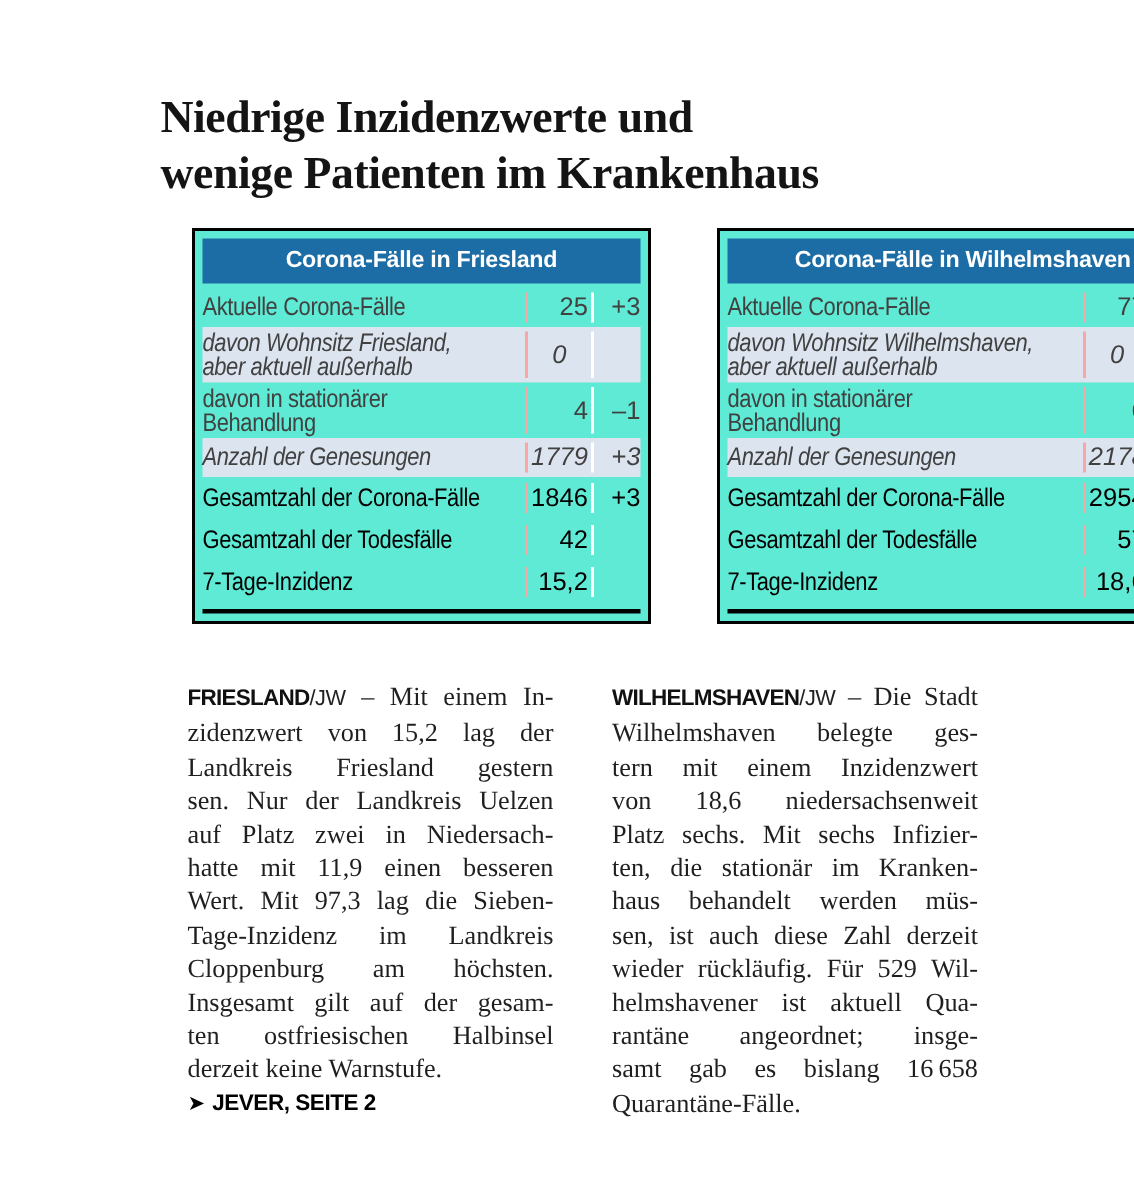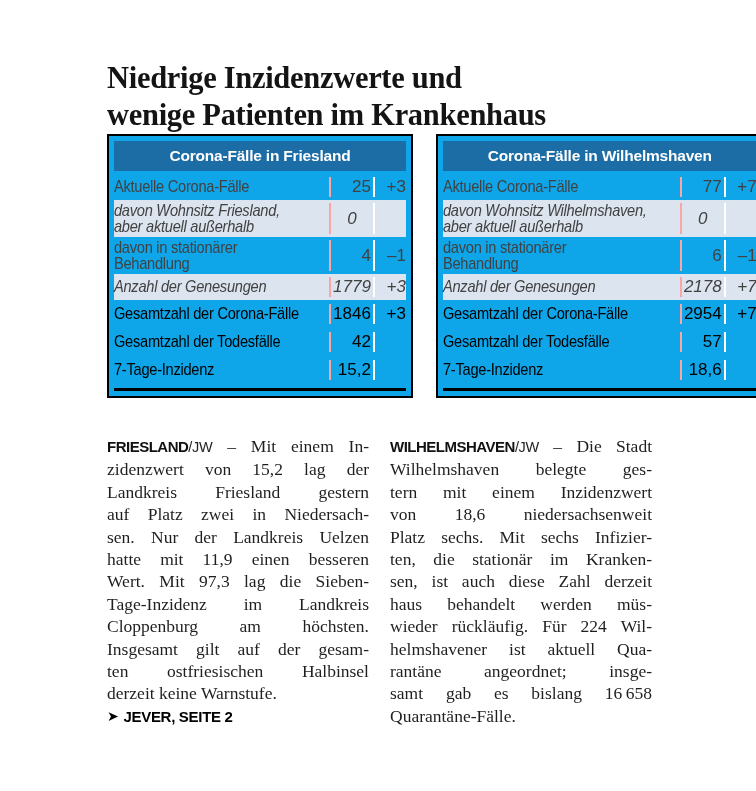--- a/index.html
+++ b/index.html
@@ -17,30 +17,32 @@
   }
 
   
   .headline {
     font-family: "Liberation Serif", serif;
     font-weight: 600;
     font-size: 30.5px;
     line-height: 37px;
     letter-spacing: -0.3px;
     color: #141414;
+    margin-bottom: 18px;
   }
   .headline span { display: block; }
 
   
   .tables { display: flex; gap: 23px; }
   .panel {
     flex: 1 1 0;
     border: 2px solid #000;
-    background: #0ea5e9;
+    background: #5eead4;
     padding: 5px;
+    margin-left: 21px;
   }
   .panel-inner {
     border-bottom: 3px solid #000;
     padding-bottom: 4px;
   }
   .thead {
     background: #1c6ca6;
     color: #ffffff;
     font-weight: 700;
     font-size: 15.5px;
@@ -81,21 +83,21 @@
   .dlt {
     flex: 0 0 33px;
     text-align: right;
     border-left: 2px solid #fff;
     align-self: stretch;
     display: flex; align-items: center; justify-content: flex-end;
   }
 
   
   .articles { display: flex; gap: 21px; margin-top: 37px; }
-  .article { flex: 1 1 0; min-width: 0; }
+  .article { flex: 1 1 0; min-width: 0; margin-left: 18px; }
   .aline {
     font-family: "Liberation Serif", serif;
     font-size: 17.5px;
     line-height: 22.4px;
     color: #1f1f1f;
     text-align: justify;
     text-align-last: justify;
   }
   .aline.last { text-align-last: left; }
   .lead .tag {
@@ -225,22 +227,22 @@
     </div>
 
     <div class="articles">
 
       <article class="article">
         <div class="aline lead">
           <span class="tag">FRIESLAND</span><span class="slug">/JW</span> <span>– Mit einem In-</span>
         </div>
         <div class="aline">zidenzwert von 15,2 lag der</div>
         <div class="aline">Landkreis Friesland gestern</div>
+        <div class="aline">sen. Nur der Landkreis Uelzen</div>
         <div class="aline">auf Platz zwei in Niedersach-</div>
-        <div class="aline">sen. Nur der Landkreis Uelzen</div>
         <div class="aline">hatte mit 11,9 einen besseren</div>
         <div class="aline">Wert. Mit 97,3 lag die Sieben-</div>
         <div class="aline">Tage-Inzidenz im Landkreis</div>
         <div class="aline">Cloppenburg am höchsten.</div>
         <div class="aline">Insgesamt gilt auf der gesam-</div>
         <div class="aline">ten ostfriesischen Halbinsel</div>
         <div class="aline last">derzeit keine Warnstufe.</div>
         <div class="source">
           <span class="arrow">➤</span>
           <span>JEVER, SEITE 2</span>
@@ -249,23 +251,23 @@
 
       <article class="article">
         <div class="aline lead">
           <span class="tag">WILHELMSHAVEN</span><span class="slug">/JW</span> <span>– Die Stadt</span>
         </div>
         <div class="aline">Wilhelmshaven belegte ges-</div>
         <div class="aline">tern mit einem Inzidenzwert</div>
         <div class="aline">von 18,6 niedersachsenweit</div>
         <div class="aline">Platz sechs. Mit sechs Infizier-</div>
         <div class="aline">ten, die stationär im Kranken-</div>
+        <div class="aline">haus behandelt werden müs-</div>
         <div class="aline">sen, ist auch diese Zahl derzeit</div>
-        <div class="aline">haus behandelt werden müs-</div>
-        <div class="aline">wieder rückläufig. Für 224 Wil-</div>
+        <div class="aline">wieder rückläufig. Für 529 Wil-</div>
         <div class="aline">helmshavener ist aktuell Qua-</div>
         <div class="aline">rantäne angeordnet; insge-</div>
         <div class="aline">samt gab es bislang 16 658</div>
         <div class="aline last">Quarantäne-Fälle.</div>
       </article>
 
     </div>
 
   </div>
 </div>

